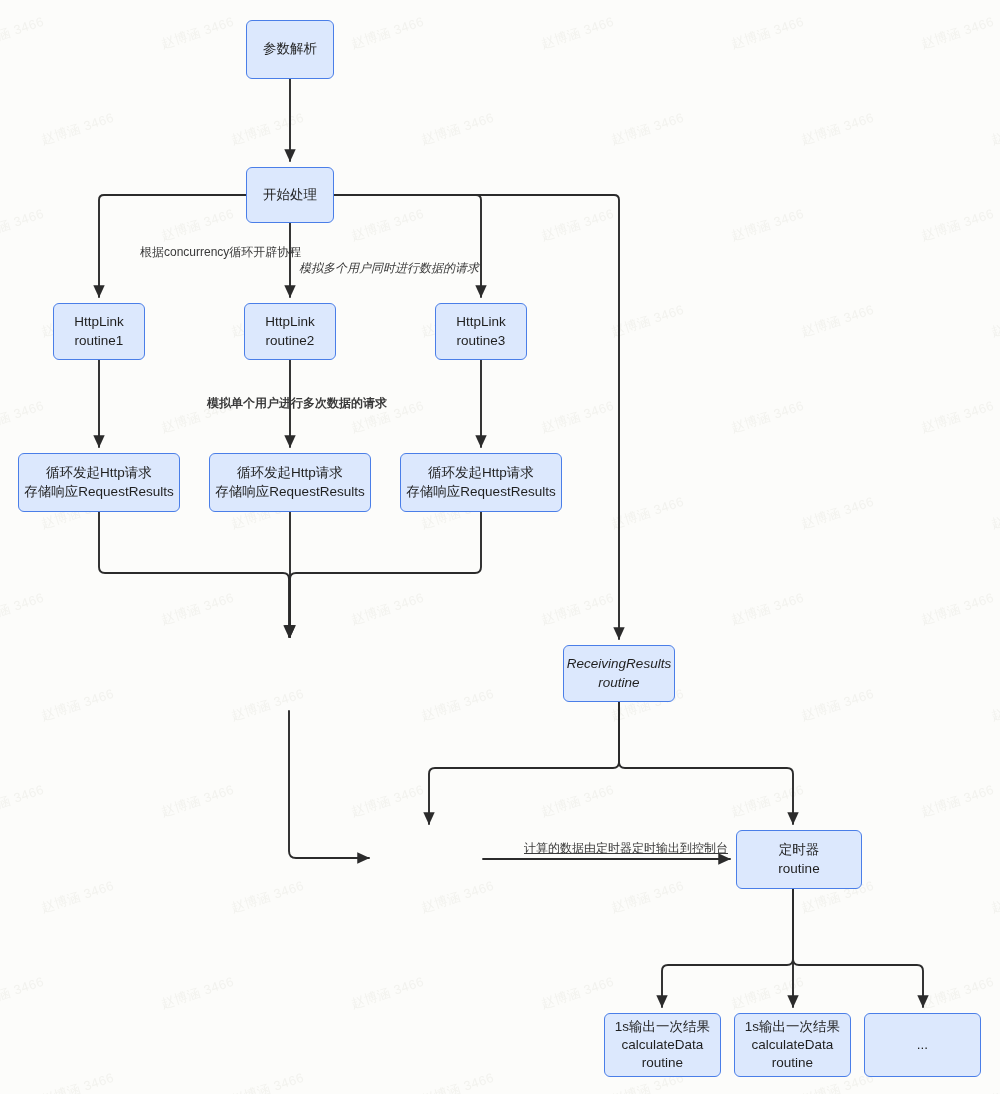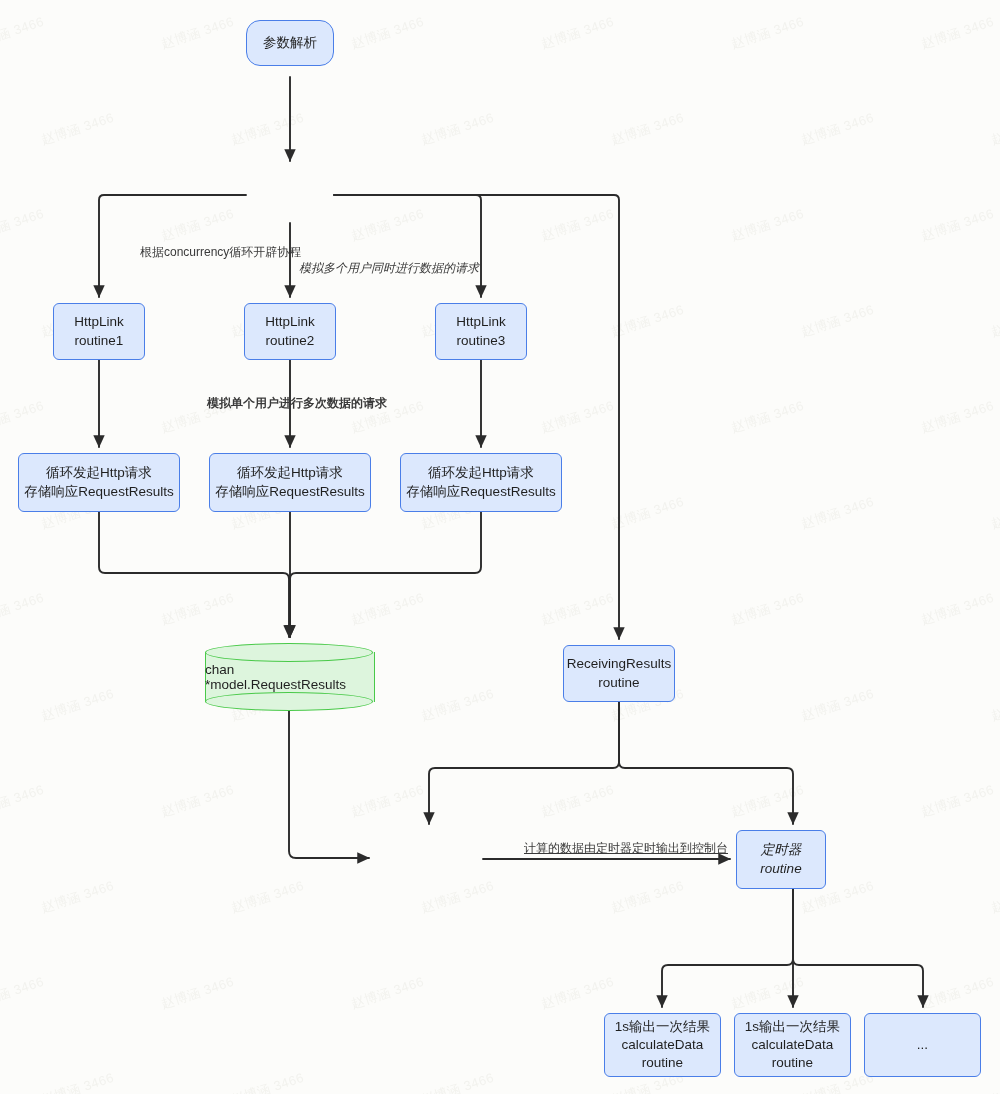--- a/index.html
+++ b/index.html
@@ -225,50 +225,45 @@
       <path d="M289,711 L289,851 Q289,858 296,858 L369,858"></path>
       <path d="M619,702 L619,762 Q619,768 613,768 L435,768 Q429,768 429,774 L429,824"></path>
       <path d="M619,702 L619,762 Q619,768 625,768 L787,768 Q793,768 793,774 L793,824"></path>
       <path d="M483,859 L730,859"></path>
       <path d="M793,889 L793,959 Q793,965 787,965 L668,965 Q662,965 662,971 L662,1007"></path>
       <path d="M793,889 L793,1007"></path>
       <path d="M793,889 L793,959 Q793,965 799,965 L917,965 Q923,965 923,971 L923,1007"></path>
     </g>
   </svg>
 
-  <div class="node" style="left:246px;top:20px;width:88px;height:46px;border-radius:14px;">参数解析</div>
+  <div class="node" style="left:246px;top:20px;width:88px;height:59px;">参数解析</div>
+  <div class="node" style="left:246px;top:167px;width:88px;height:56px;">开始处理</div>
   <div class="node" style="left:53px;top:303px;width:92px;height:57px;">HttpLink
 routine1</div>
   <div class="node" style="left:244px;top:303px;width:92px;height:57px;">HttpLink
 routine2</div>
   <div class="node" style="left:435px;top:303px;width:92px;height:57px;">HttpLink
 routine3</div>
   <div class="node" style="left:18px;top:453px;width:162px;height:59px;">循环发起Http请求
 存储响应RequestResults</div>
   <div class="node" style="left:209px;top:453px;width:162px;height:59px;">循环发起Http请求
 存储响应RequestResults</div>
   <div class="node" style="left:400px;top:453px;width:162px;height:59px;">循环发起Http请求
 存储响应RequestResults</div>
-  <div class="node" style="left:563px;top:645px;width:112px;height:57px;">ReceivingResults
-routine</div>
-  <div class="node" style="left:736px;top:830px;width:90px;height:59px;font-style:italic;">定时器
+  <div class="node" style="left:563px;top:645px;width:112px;height:57px;font-style:italic;">ReceivingResults
+routine</div>
+  <div class="node" style="left:736px;top:830px;width:126px;height:59px;">定时器
 routine</div>
   <div class="node" style="left:604px;top:1013px;width:117px;height:64px;">1s输出一次结果
 calculateData
 routine</div>
   <div class="node" style="left:734px;top:1013px;width:117px;height:64px;">1s输出一次结果
 calculateData
 routine</div>
   <div class="node" style="left:864px;top:1013px;width:117px;height:64px;">...</div>
 
-  <div class="cyl" style="left:205px;top:643px;width:168px;height:68px;">
-    <div class="cyl-body"></div>
-    <div class="cyl-bottom"></div>
-    <div class="cyl-top"></div>
-    <div class="cyl-label">chan *model.RequestResults</div>
-  </div>
 
   <div class="edge-label" style="left:140px;top:244px;">根据concurrency循环开辟协程</div>
   <div class="edge-label" style="left:299px;top:260px;font-style:italic;">模拟多个用户同时进行数据的请求</div>
   <div class="edge-label" style="left:207px;top:395px;font-weight:bold;">模拟单个用户进行多次数据的请求</div>
   <div class="edge-label" style="left:524px;top:840px;text-decoration:underline;">计算的数据由定时器定时输出到控制台</div>
 
 </div>
 
 </body></html>

